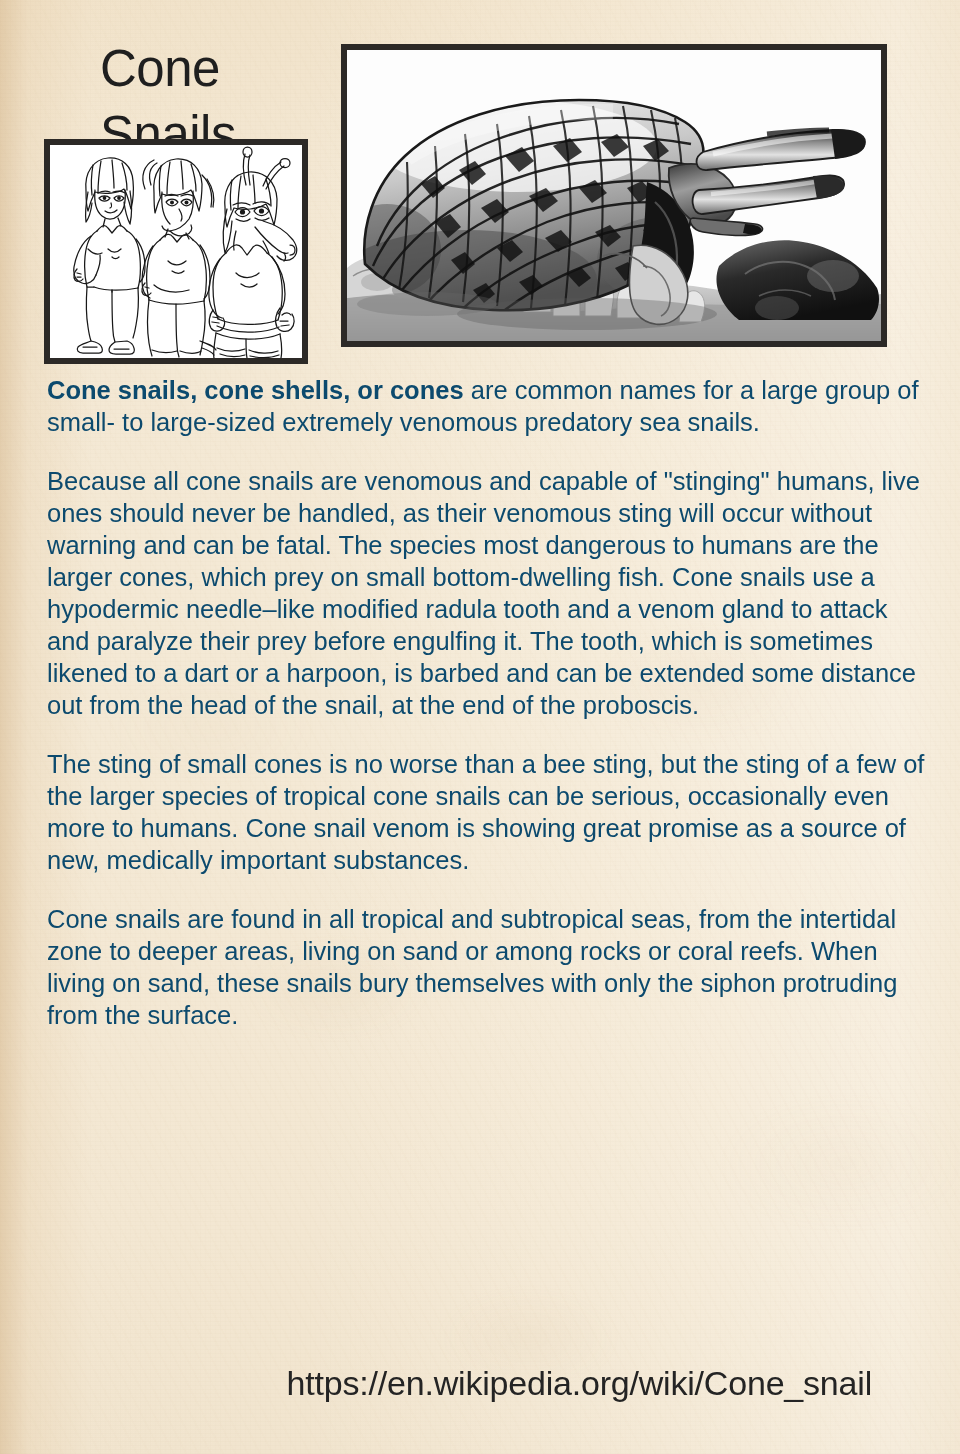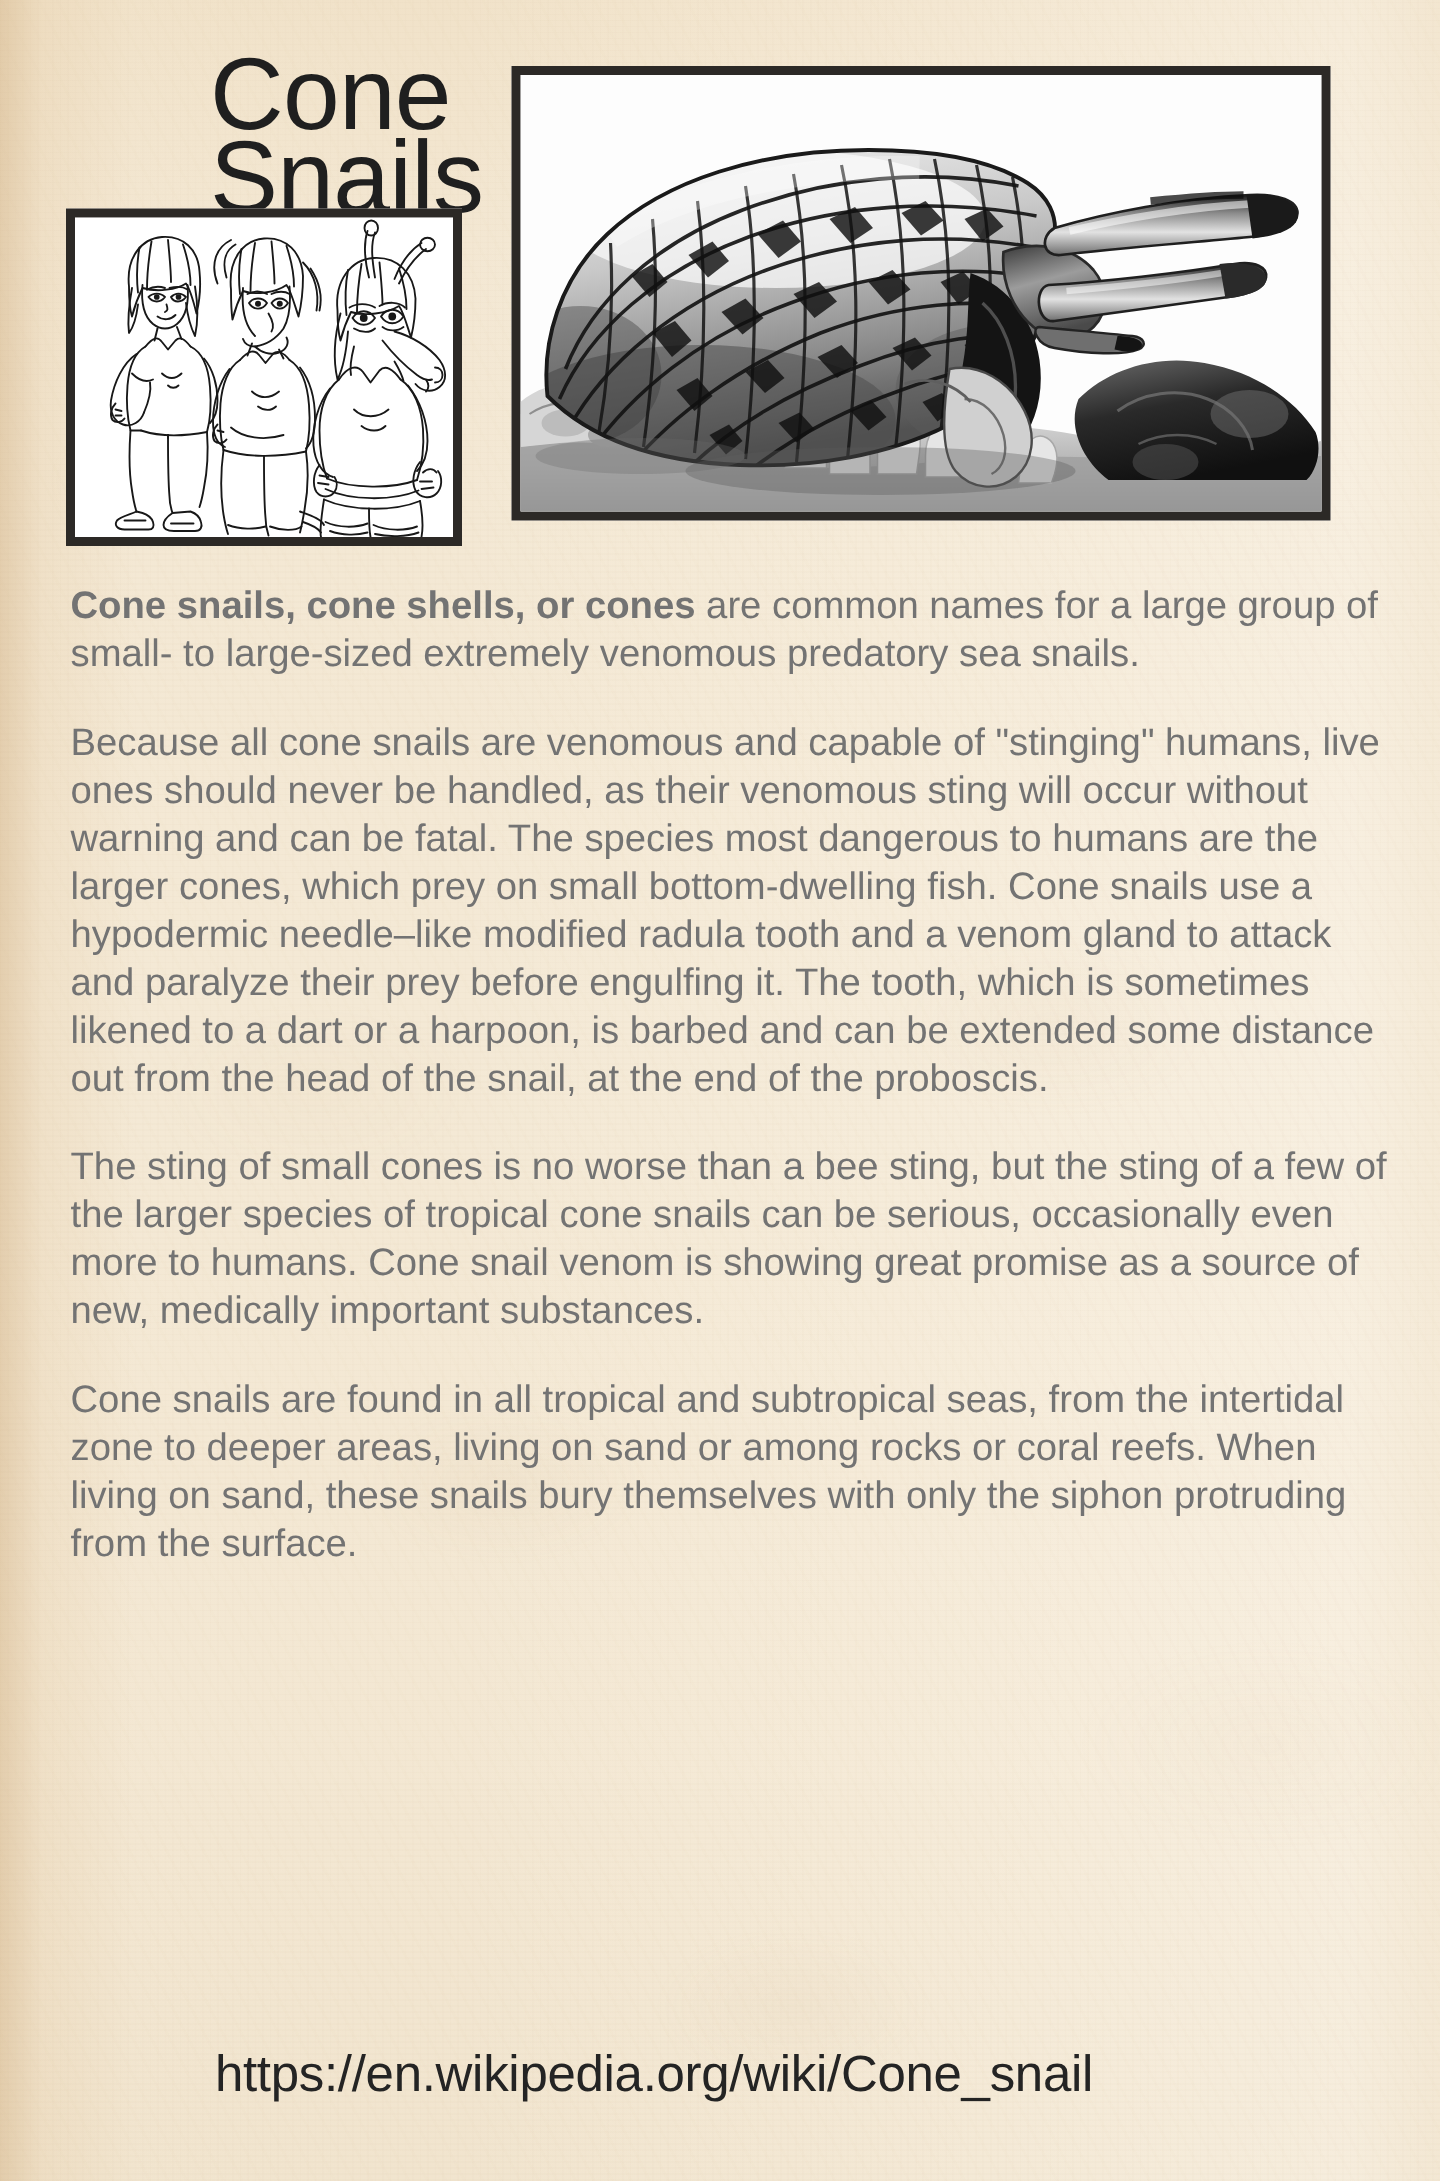--- a/index.html
+++ b/index.html
@@ -79,27 +79,26 @@
       radial-gradient(ellipse 150px 85px at 22% 50%, rgba(215,190,152,0.10), rgba(0,0,0,0) 72%);
   }
 
   .layer { position: relative; z-index: 3; }
 
   
   #title {
     position: absolute;
     left: 100px;
     top: 36px;
-    font-size: 68px;
-    line-height: 55px;
+    font-size: 51px;
+    line-height: 66px;
     font-weight: 400;
     color: #1f1f1f;
     letter-spacing: -0.5px;
     white-space: pre;
-    margin-left: 40px;
   }
 
   
   #illustration-frame {
     position: absolute;
     left: 44px;
     top: 139px;
     width: 264px;
     height: 225px;
     background: #ffffff;
@@ -120,37 +119,37 @@
     box-sizing: border-box;
     background: #ffffff;
     overflow: hidden;
   }
   #photo-frame svg { display: block; width: 100%; height: 100%; }
 
   
   #body-copy {
     position: absolute;
     left: 47px;
-    top: 388px;
+    top: 374px;
     width: 884px;
-    color: #737373;
+    color: #0c4a6e;
     font-size: 25.5px;
     line-height: 32px;
   }
   #body-copy p { margin: 0 0 27px 0; }
   #body-copy p:last-child { margin-bottom: 0; }
   #body-copy b { font-weight: bold; }
 
   
   #source-url {
     position: absolute;
     left: 0;
     top: 1363px;
     width: 872px;
-    text-align: center;
+    text-align: right;
     font-size: 34px;
     line-height: 40px;
     color: #242424;
     letter-spacing: -0.2px;
   }
 </style>
 </head>
 <body>
 
 <div id="poster"></div>

